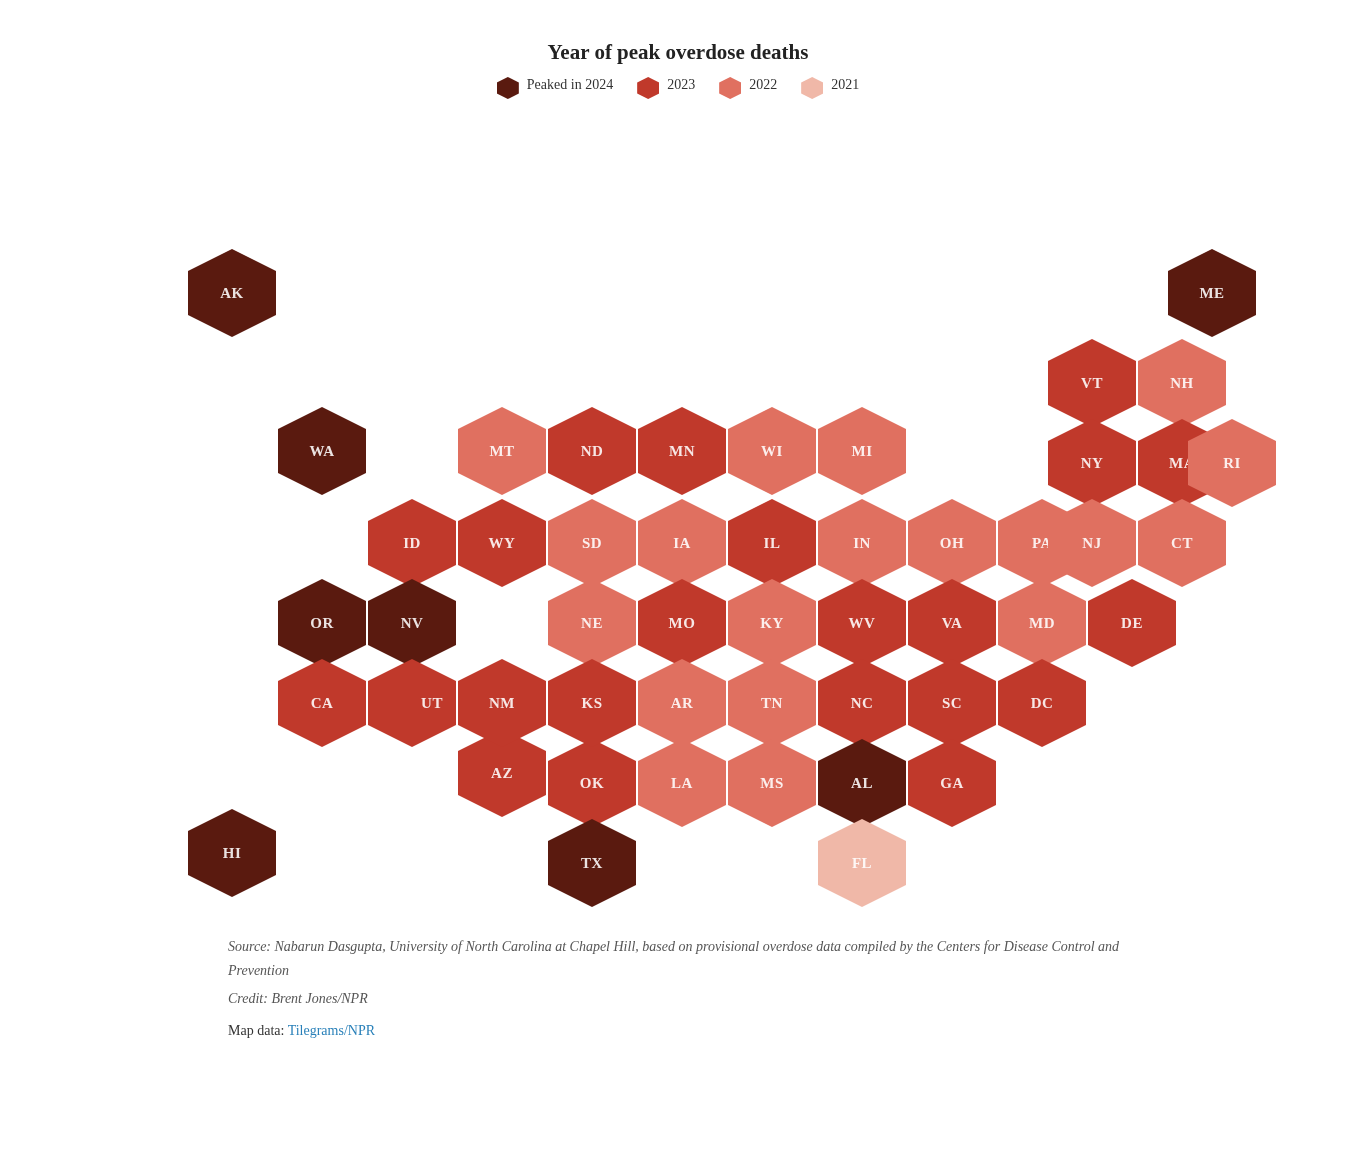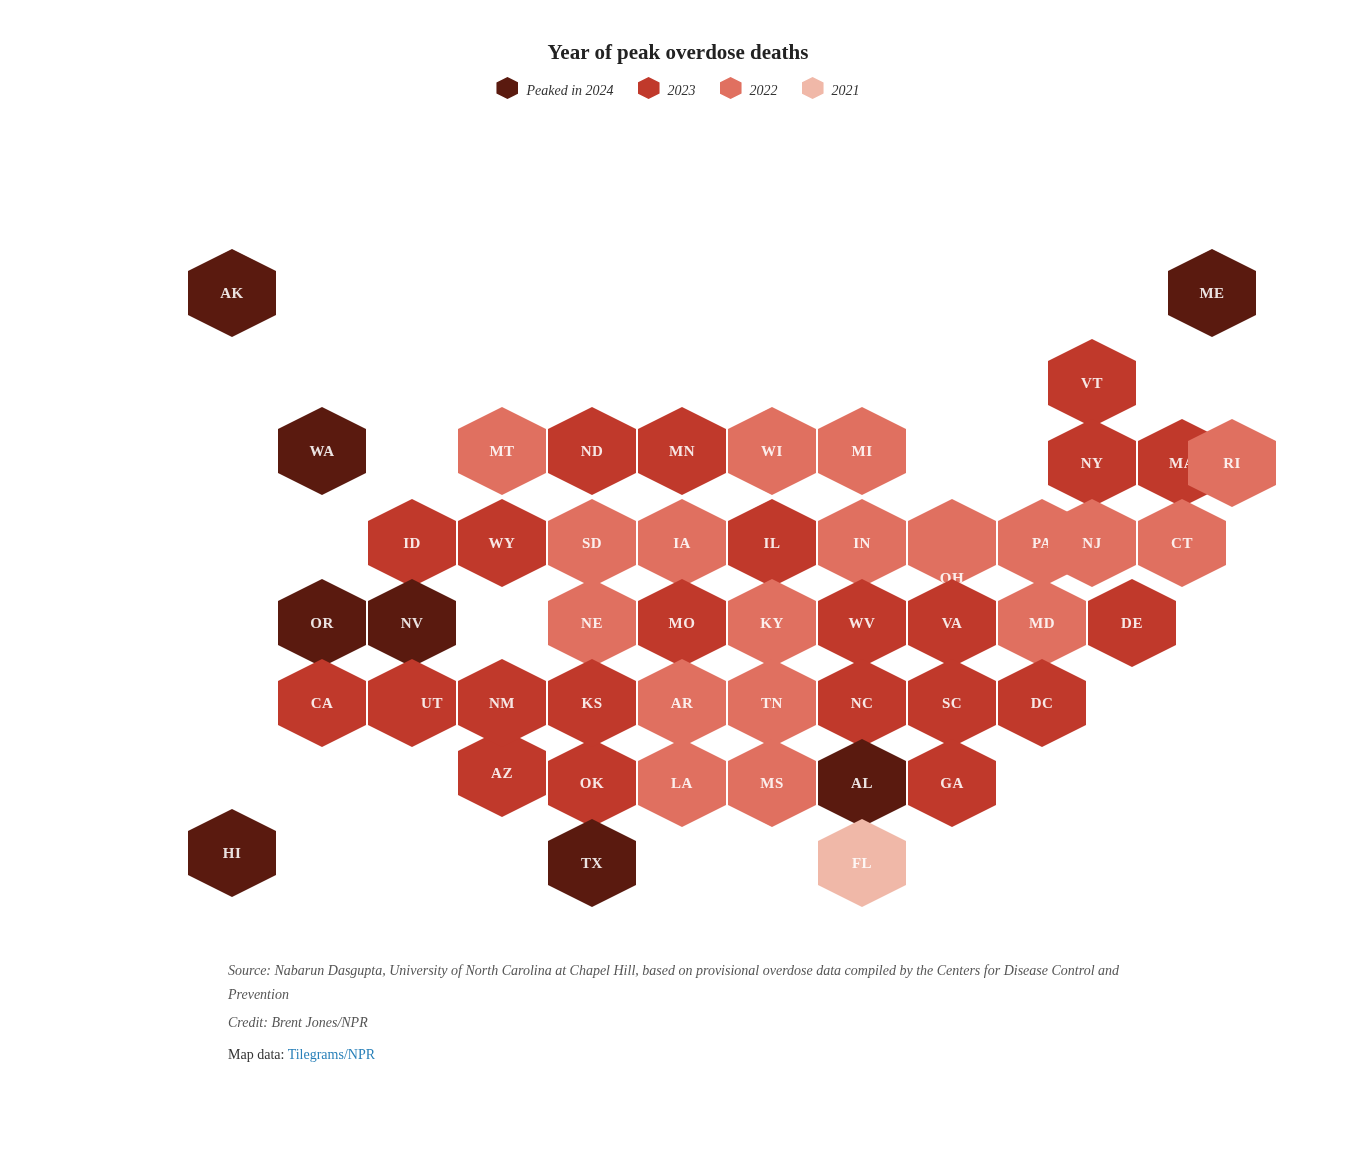--- a/index.html
+++ b/index.html
@@ -26,23 +26,22 @@
       display: flex;
       align-items: center;
       gap: 24px;
       margin-bottom: 30px;
       font-size: 14px;
       color: #333;
     }
 
     .legend-item {
       display: flex;
-      align-items: flex-end;
+      align-items: flex-start;
       gap: 8px;
-      font-style: italic;
     }
 
     .legend-hex {
       width: 22px;
       height: 22px;
       clip-path: polygon(50% 0%, 100% 25%, 100% 75%, 50% 100%, 0% 75%, 0% 25%);
     }
 
     .map-container {
       position: relative;
@@ -72,21 +71,21 @@
       position: relative;
     }
 
     
     .peak-2024 { background-color: #5a1a0f; }
     .peak-2023 { background-color: #c0392b; }
     .peak-2022 { background-color: #e07060; }
     .peak-2021 { background-color: #f0b8a8; }
 
     .footnote {
-      margin-top: 40px;
+      margin-top: 16px;
       width: 900px;
       font-size: 14px;
       font-style: italic;
       color: #555;
       line-height: 1.7;
     }
 
     .credit-line {
       margin-top: 8px;
       font-size: 14px;
@@ -234,21 +233,21 @@
     </div>
     <div class="hex peak-2023" style="left: 690px; top: 530px;">
       <span class="hex-label">NC</span>
     </div>
     <div class="hex peak-2024" style="left: 690px; top: 610px;">
       <span class="hex-label">AL</span>
     </div>
     <div class="hex peak-2021" style="left: 690px; top: 690px;">
       <span class="hex-label">FL</span>
     </div>
-    <div class="hex peak-2022" style="left: 780px; top: 370px; align-items: flex-end;">
+    <div class="hex peak-2022" style="left: 780px; top: 370px;">
       <span class="hex-label">OH</span>
     </div>
     <div class="hex peak-2023" style="left: 780px; top: 450px;">
       <span class="hex-label">VA</span>
     </div>
     <div class="hex peak-2023" style="left: 780px; top: 530px;">
       <span class="hex-label">SC</span>
     </div>
     <div class="hex peak-2023" style="left: 780px; top: 610px;">
       <span class="hex-label">GA</span>
@@ -266,20 +265,23 @@
       <span class="hex-label">VT</span>
     </div>
     <div class="hex peak-2023" style="left: 920px; top: 290px;">
       <span class="hex-label">NY</span>
     </div>
     <div class="hex peak-2022" style="left: 920px; top: 370px;">
       <span class="hex-label">NJ</span>
     </div>
     <div class="hex peak-2023" style="left: 960px; top: 450px;">
       <span class="hex-label">DE</span>
+    </div>
+    <div class="hex peak-2022" style="left: 1010px; top: 210px;">
+      <span class="hex-label">NH</span>
     </div>
     <div class="hex peak-2023" style="left: 1010px; top: 290px;">
       <span class="hex-label">MA</span>
     </div>
     <div class="hex peak-2022" style="left: 1010px; top: 370px;">
       <span class="hex-label">CT</span>
     </div>
     <div class="hex peak-2022" style="left: 1060px; top: 290px;">
       <span class="hex-label">RI</span>
     </div>

